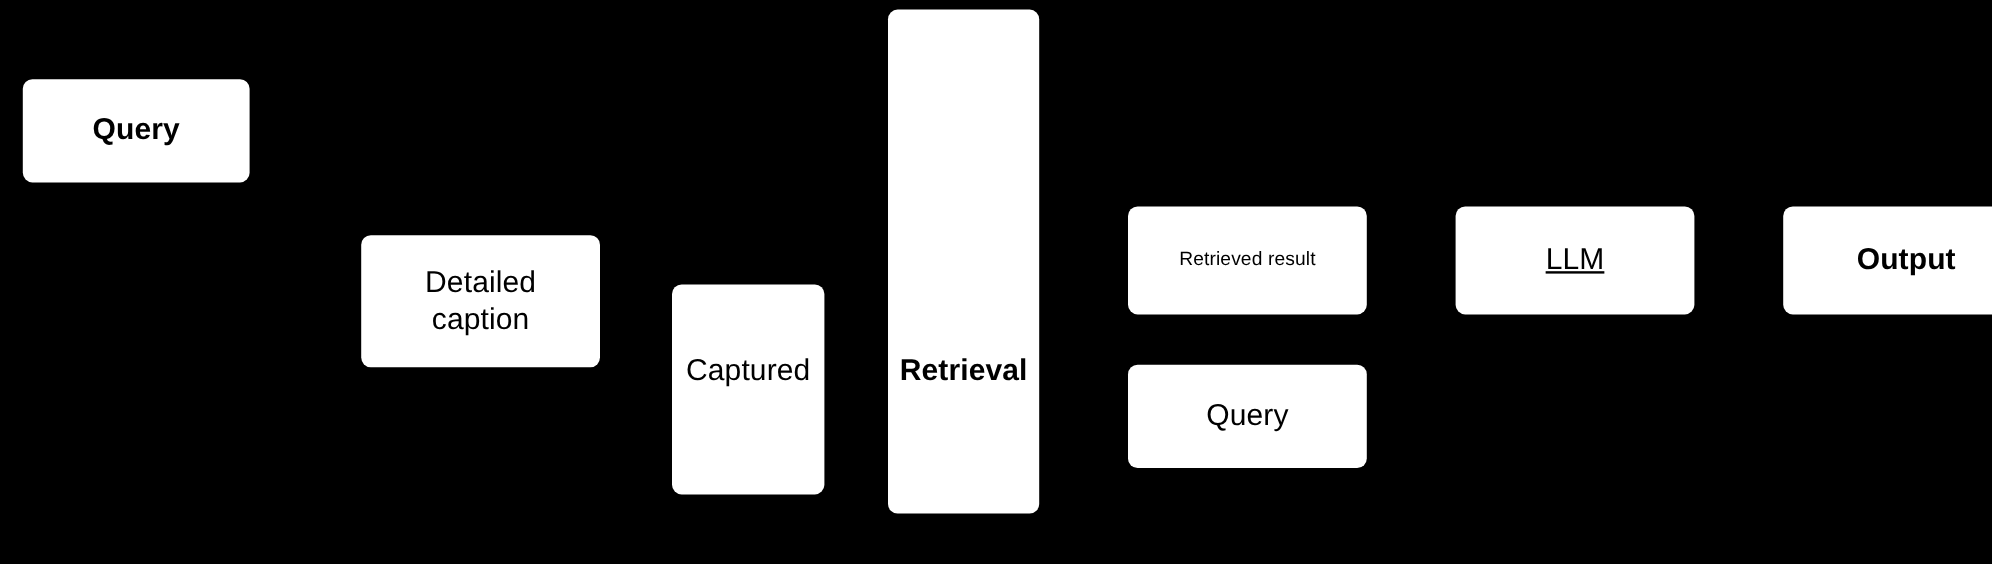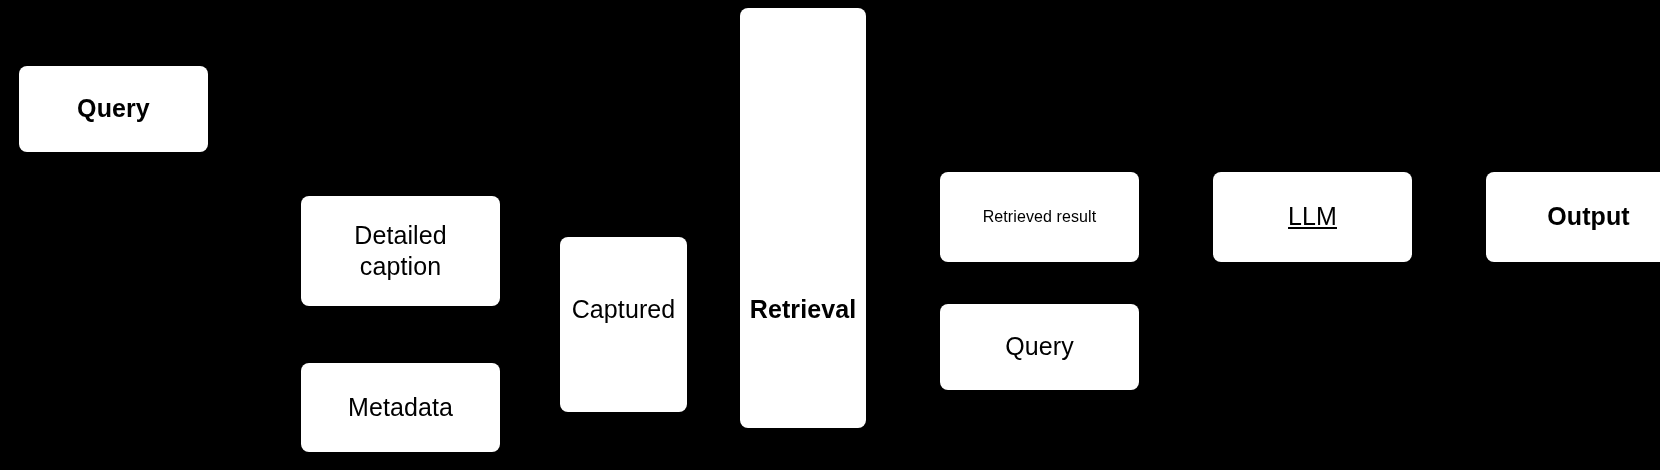--- a/index.html
+++ b/index.html
@@ -63,23 +63,20 @@
   <div class="node bold" id="n-query">
     <span class="label">Query</span>
   </div>
 
 
   <div class="node regular" id="n-detailed-caption">
     <span class="label">Detailed
 caption</span>
   </div>
 
-  <div class="node regular" id="n-metadata">
-    <span class="label">Metadata</span>
-  </div>
 
   <div class="node regular" id="n-indexing">
     <span class="label">Captured</span>
   </div>
 
   <div class="node bold" id="n-retrieval">
     <span class="label">Retrieval</span>
   </div>
 
   <div class="node regular" id="n-retrieved-result">

